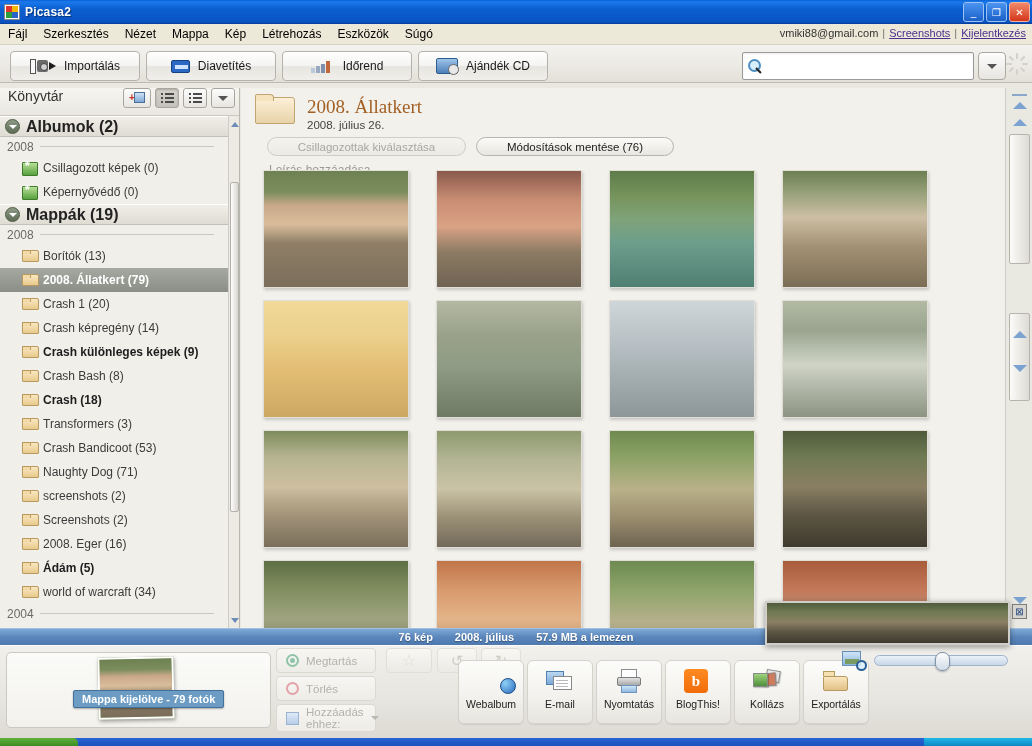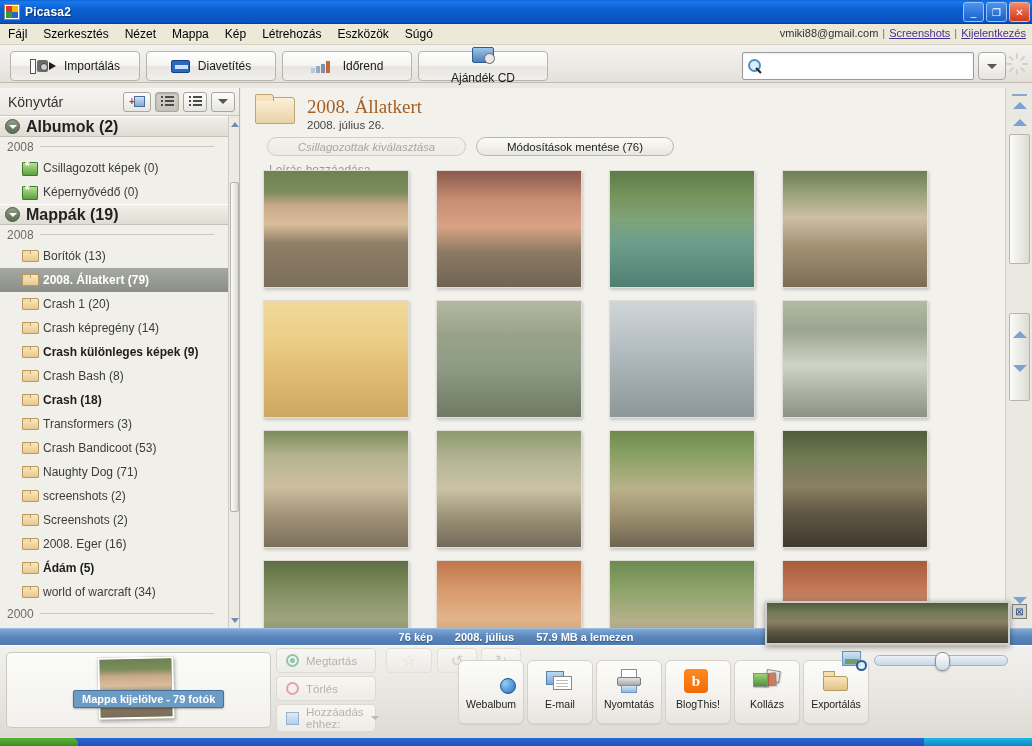--- a/index.html
+++ b/index.html
@@ -111,21 +111,21 @@
   .sbtn .cv{width:0;height:0;border-top:5px solid #555;border-left:5px solid transparent;border-right:5px solid transparent;}
   .spin{position:absolute;top:8px;right:4px;width:22px;height:22px;}
   .spin s{position:absolute;left:10px;top:0;width:2px;height:6px;background:#d3d1c9;border-radius:1px;transform-origin:1px 11px;display:block;}
 
   
   .leftpanel{
     position:absolute;left:0;top:88px;width:240px;height:540px;
     background:#f0efe9;border-right:1px solid #b9b7ae;
   }
   .lib-head{
-    height:28px;display:flex;align-items:center;padding:0 4px 0 8px;gap:4px;
+    height:28px;display:flex;padding:0 4px 0 8px;gap:4px;
     background:linear-gradient(to bottom,#f6f5f1,#e9e7e0);
     border-bottom:1px solid #c9c7bf;
   }
   .lib-title{font-size:14px;color:#333;flex:1;}
   .hbtn{
     width:24px;height:20px;border:1px solid #a8a69e;border-radius:3px;
     background:linear-gradient(to bottom,#fcfcfc,#e7e6e1);
     display:flex;align-items:center;justify-content:center;position:relative;
   }
   .hbtn.sel{background:linear-gradient(to bottom,#d4d2cb,#c4c2ba);box-shadow:0 1px 2px rgba(0,0,0,.2) inset;}
@@ -416,21 +416,21 @@
   </div>
   <div class="tbtn" style="left:282px;width:130px;">
     <span class="ic ic-time">
         <s></s>
         <s></s>
         <s></s>
         <s></s>
       </span>
     <span class="lbl">Időrend</span>
   </div>
-  <div class="tbtn" style="left:418px;width:130px;flex-direction:column;">
+  <div class="tbtn" style="left:418px;width:130px;">
     <span class="ic ic-gift"></span>
     <span class="lbl">Ajándék CD</span>
   </div>
 
   <div class="searchwrap">
     <div class="searchbox">
       <span class="mag"></span>
       <input type="text" placeholder="" style="">
     </div>
   </div>
@@ -569,21 +569,21 @@
     <div class="row bold">
         <span class="fold"></span>
         <span>Ádám (5)</span>
       </div>
     <div class="row">
         <span class="fold"></span>
         <span>world of warcraft (34)</span>
       </div>
 
     <div class="yr">
-      <span>2000</span>
+      <span>2004</span>
         <span class="ln"></span>
     </div>
     <div class="row"></div>
   </div>
 
   <div class="lscroll">
     <div class="up">
         <i></i>
       </div>
     <div class="thumbv"></div>
@@ -592,21 +592,21 @@
       </div>
   </div>
 </div>
 
 <div class="main">
   <div class="folderhead">
     <span class="bigfold"></span>
     <div class="fh-title">2008. Állatkert</div>
     <div class="fh-date">2008. július 26.</div>
     <div class="fh-btns">
-      <div class="pill dis" style="width:199px;font-style:italic;">Csillagozottak kiválasztása</div>
+      <div class="pill dis" style="width:199px;">Csillagozottak kiválasztása</div>
       <div class="pill" style="width:198px;">Módosítások mentése (76)</div>
     </div>
     <div class="fh-desc">Leírás hozzáadása</div>
   </div>
 
   <div class="grid">
     <div class="gridrow">
       <div class="ph">
           <span class="im im-a"></span>
         </div>

